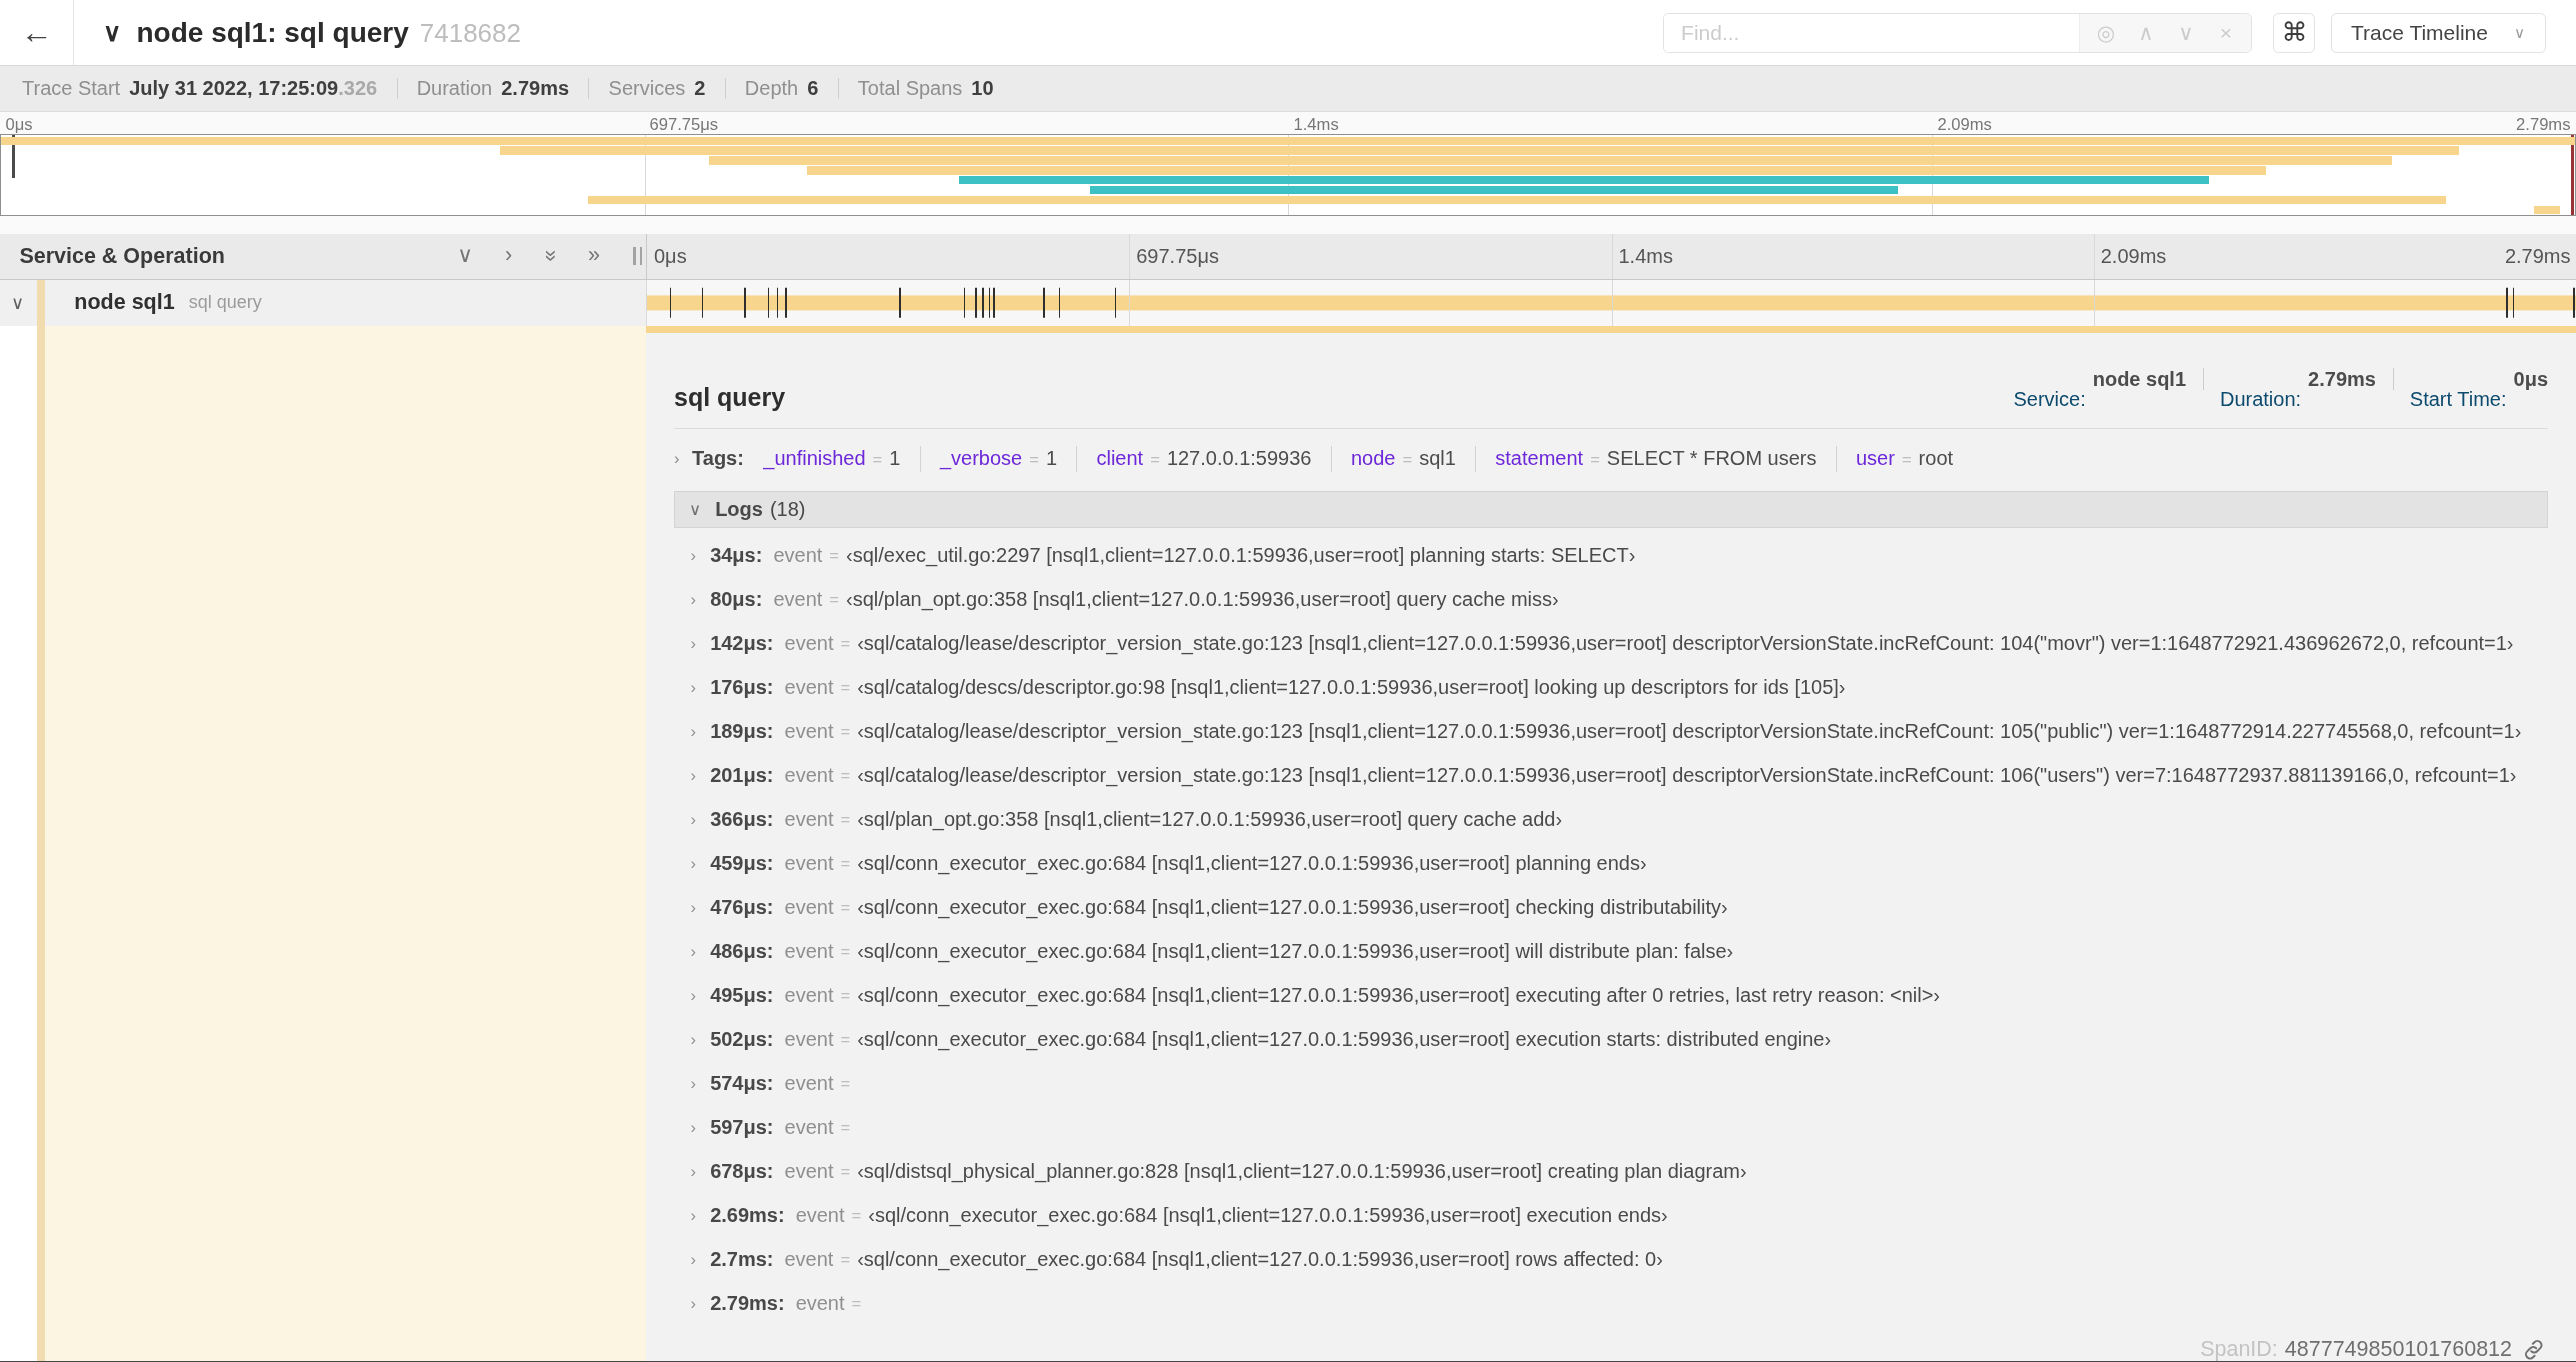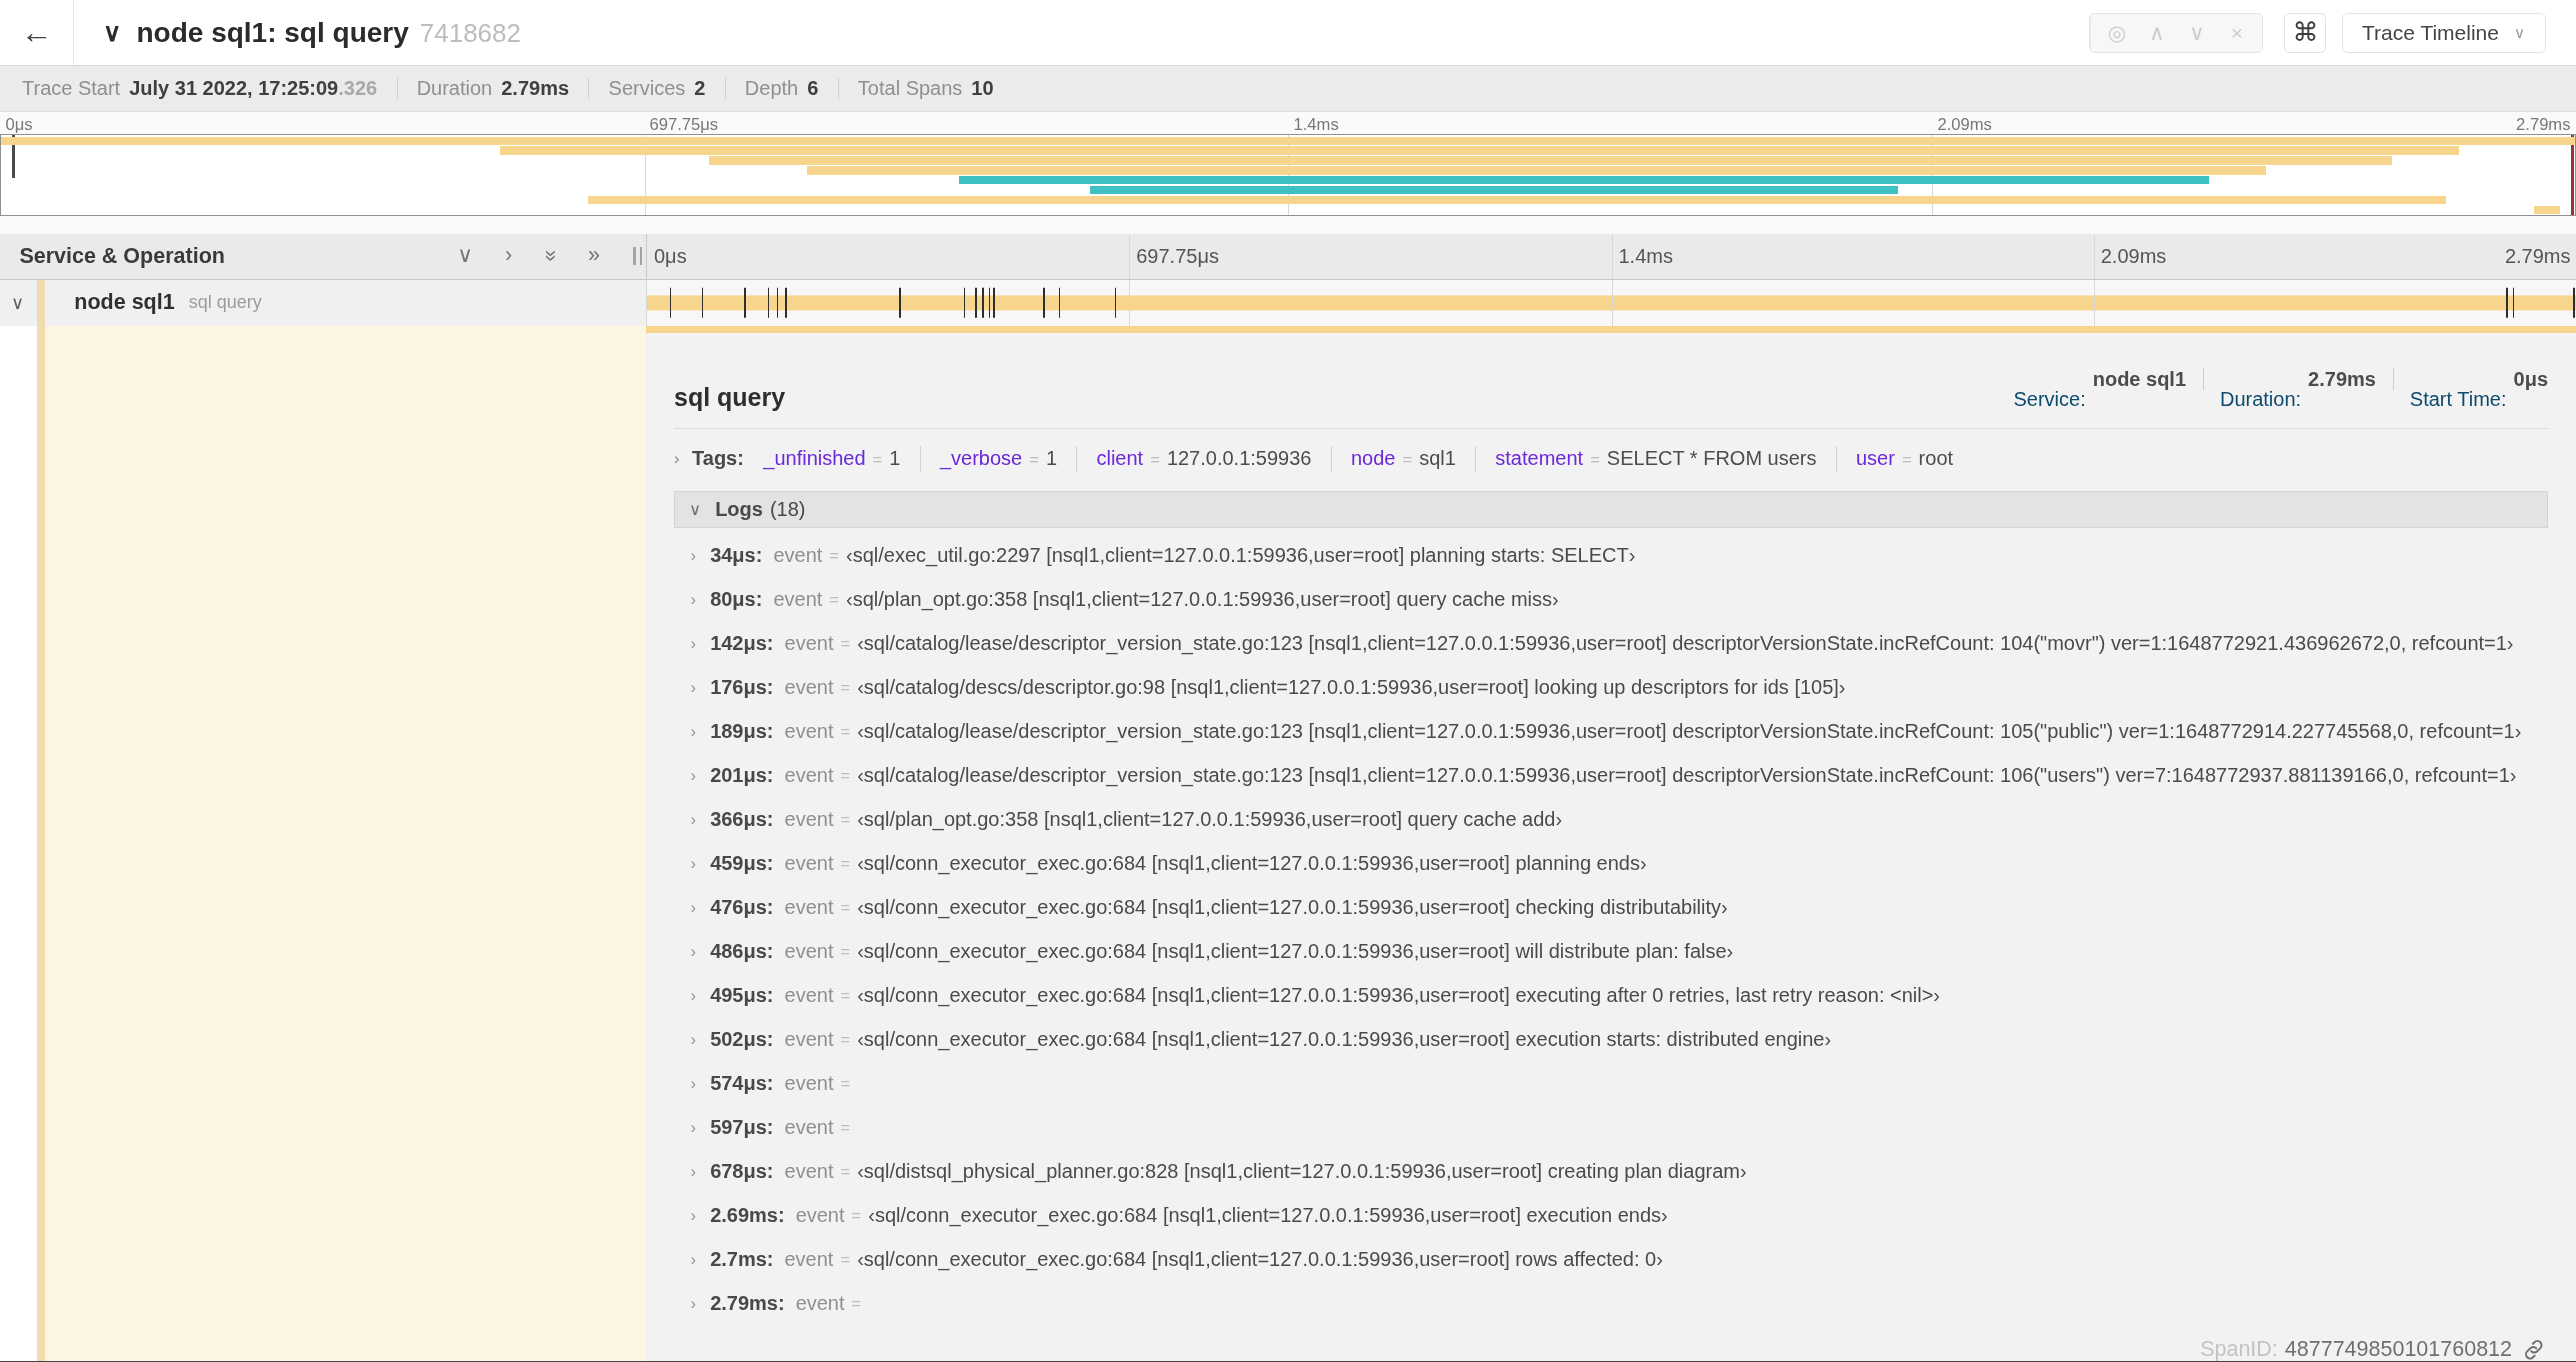--- a/index.html
+++ b/index.html
@@ -16,21 +16,21 @@
   .trace-id{font-size:26px;font-weight:400;color:#bdbdbd;margin-left:11px;}
   .topbar-right{display:flex;align-items:center;margin-right:30.5px;}
   .find-group{display:flex;height:40px;border:0.7px solid #e2e2e2;border-radius:5.5px;overflow:hidden;background:#fff;}
   .find-input{border:none;outline:none;width:415px;padding:0 16.6px;font-size:21px;color:#444;background:#fff;}
   .find-input::placeholder{color:#ccc;}
   .find-btns{display:flex;align-items:center;background:#f7f7f7;border-left:0.7px solid #ededed;padding:0 5.5px;}
   .find-btn{width:40px;text-align:center;font-size:21px;color:#ccc;background:none;border:none;cursor:pointer;}
   .cmd-btn{width:42px;height:40px;margin-left:21px;border:0.7px solid #e2e2e2;border-radius:5.5px;background:#fff;
            font-size:26px;color:#3d3d3d;display:flex;align-items:center;justify-content:center;cursor:pointer;}
   .view-btn{height:40px;margin-left:15.2px;padding:0 19.4px;border:0.7px solid #e2e2e2;border-radius:5.5px;background:#fff;
-            font-size:21px;color:#444;display:flex;align-items:center;gap:15px;cursor:pointer;white-space:nowrap;}
+            font-size:21px;color:#444;display:flex;align-items:center;gap:26px;cursor:pointer;white-space:nowrap;}
   .view-btn .vchev{font-size:15.2px;color:#999;}
 
   
   .summary{height:46px;flex:none;background:#ebebeb;border-bottom:0.7px solid #dcdcdc;display:flex;align-items:center;padding:0 22px;font-size:20px;}
   .sum-label{color:#8f8f8f;margin-right:9px;white-space:nowrap;}
   .sum-value{color:#3f3f3f;font-weight:700;white-space:nowrap;}
   .sum-suffix{color:#a9a9a9;font-weight:700;}
   .sum-item{display:flex;align-items:flex-end;}
   .sum-div{width:0.7px;height:21px;background:#cfcfcf;margin:0 19.4px;align-self:center;}
 
@@ -120,20 +120,21 @@
 <div class="page">
 
   <header class="topbar">
     <button class="back-btn">←</button>
     <div class="title-wrap">
       <span class="trace-chevron">∨</span>
       <h1 class="page-title"><span>node sql1: sql query</span><span class="trace-id">7418682</span></h1>
     </div>
     <div class="topbar-right">
       <div class="find-group">
+        <input class="find-input" placeholder="Find..." style="">
         <div class="find-btns">
             <button class="find-btn">◎</button>
             <button class="find-btn">∧</button>
             <button class="find-btn">∨</button>
             <button class="find-btn">×</button>
           </div>
       </div>
       <button class="cmd-btn">⌘</button>
       <button class="view-btn">
         <span>Trace Timeline</span>

